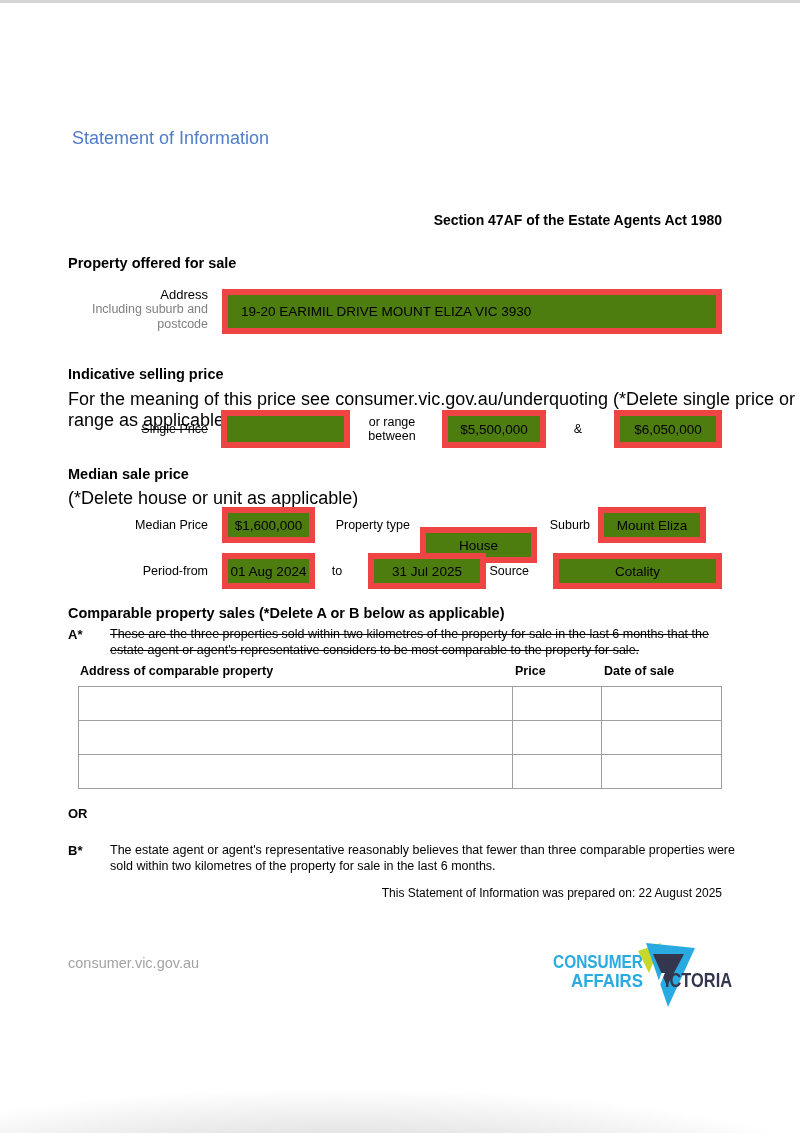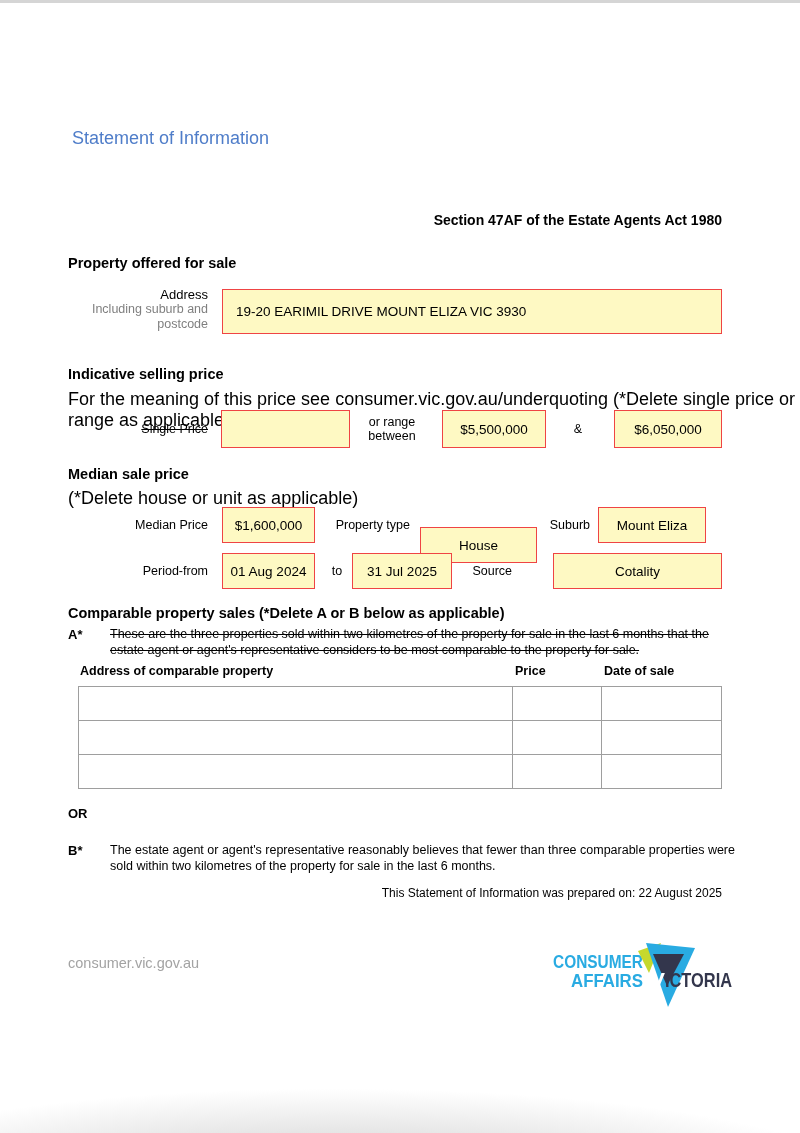--- a/index.html
+++ b/index.html
@@ -13,21 +13,21 @@
   .topline { top:0; left:0; width:800px; height:3px; background:#d5d5d5; }
   .kicker { top:128px; left:72px; font-size:18px; color:#4f7dc9; }
   .doc-title { top:153px; left:68px; width:600px; font-size:22px; font-weight:700; color:#4170bd; line-height:26px; }
   .section-ref { top:212px; right:78px; font-size:14px; font-weight:700; color:#000; }
   .h-section { font-size:14.5px; font-weight:700; color:#000; }
   .note { font-size:18px; color:#000; }
   .lbl { font-size:12.5px; color:#000; }
   .lbl-right { text-align:right; }
   .sublbl { font-size:12.5px; color:#7f7f7f; line-height:14.5px; }
   .field-box {
-    border:1px solid #ef4444; background:#fef9c3; display:flex;
+    border:6px solid #ef4444; background:#4d7c0f; display:flex;
     align-items:center; justify-content:center; font-size:13.5px; color:#000;
   }
   .field-box.left { justify-content:flex-start; padding-left:13px; }
   .strike { text-decoration:line-through; }
   .vcenter38 { height:38px; display:flex; align-items:center; }
   .vcenter36 { height:36px; display:flex; align-items:center; }
   .marker { font-size:13px; font-weight:700; color:#000; }
   .option-text { font-size:12.5px; line-height:15.5px; color:#000; }
   table.comp { border-collapse:collapse; }
   table.comp td { border:1px solid #9e9e9e; height:34px; font-size:12.5px; padding:2px 6px; }
@@ -72,22 +72,22 @@
   <div class="abs lbl lbl-right vcenter36" style="top:507px; left:0; width:208px; justify-content:flex-end;">Median Price</div>
   <div class="abs field-box" style="top:507px; left:222px; width:93px; height:36px;">$1,600,000</div>
   <div class="abs lbl vcenter36" style="top:507px; left:320px; width:90px; justify-content:flex-end;">Property type</div>
   <div class="abs field-box" style="top:507px; left:420px; width:117px; height:36px;margin-top:20px;">House</div>
   <div class="abs lbl vcenter36" style="top:507px; left:540px; width:50px; justify-content:flex-end;">Suburb</div>
   <div class="abs field-box" style="top:507px; left:598px; width:108px; height:36px;">Mount Eliza</div>
 
   <div class="abs lbl lbl-right vcenter36" style="top:553px; left:0; width:208px; justify-content:flex-end;">Period-from</div>
   <div class="abs field-box" style="top:553px; left:222px; width:93px; height:36px;">01 Aug 2024</div>
   <div class="abs lbl vcenter36" style="top:553px; left:322px; width:30px; justify-content:center;">to</div>
-  <div class="abs field-box" style="top:553px; left:352px; width:100px; height:36px;">31 Jul 2025</div>
-  <div class="abs lbl vcenter36" style="top:553px; left:452px; width:60px; justify-content:flex-end;">Source</div>
+  <div class="abs field-box" style="top:553px; left:368px; width:118px; height:36px;">31 Jul 2025</div>
+  <div class="abs lbl vcenter36" style="top:553px; left:469px; width:60px; justify-content:flex-end;">Source</div>
   <div class="abs field-box" style="top:553px; left:553px; width:169px; height:36px;">Cotality</div>
 
   <div class="abs h-section" style="top:605px; left:68px;">Comparable property sales (*Delete A or B below as applicable)</div>
   <div class="abs marker" style="top:627px; left:68px;">A*</div>
   <div class="abs option-text strike" style="top:627px; left:110px; width:600px;">These are the three properties sold within two kilometres of the property for sale in the last 6 months that the estate agent or agent's representative considers to be most comparable to the property for sale.</div>
 
   <div class="abs th" style="top:664px; left:80px;">Address of comparable property</div>
   <div class="abs th" style="top:664px; left:515px;">Price</div>
   <div class="abs th" style="top:664px; left:604px;">Date of sale</div>
 

